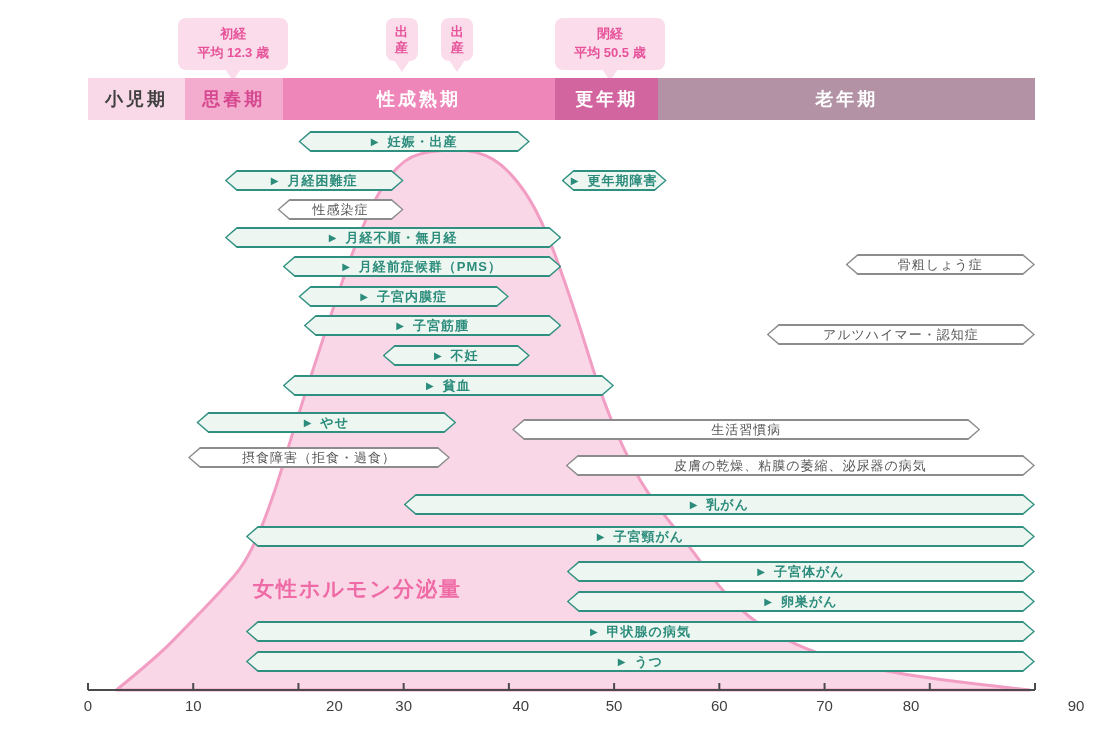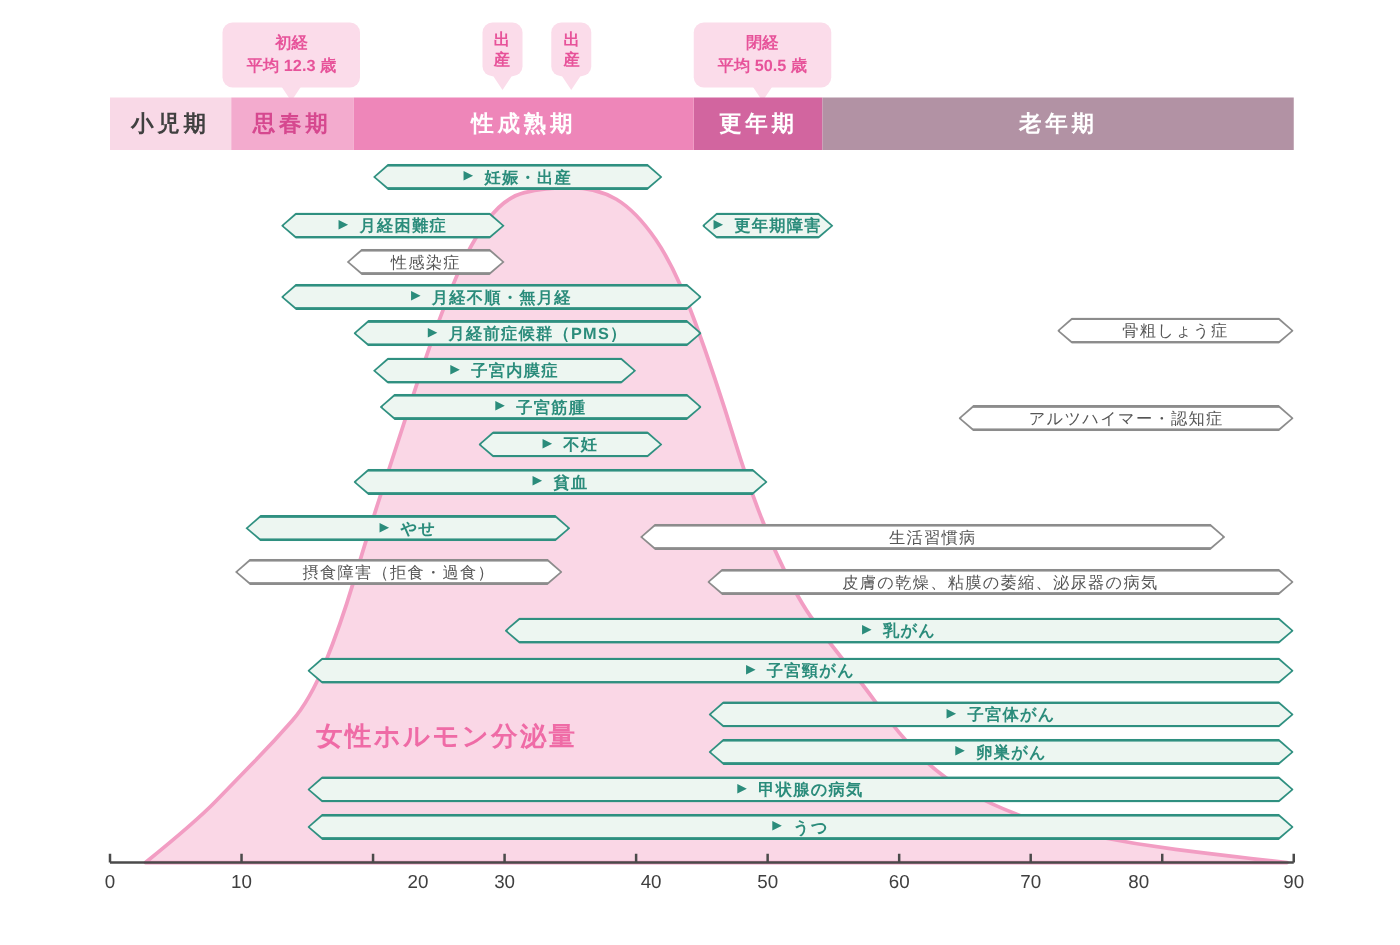--- a/index.html
+++ b/index.html
@@ -220,15 +220,15 @@
   <div id="axis-labels">
       <span class="axlabel" style="left: 88px;">0</span>
       <span class="axlabel" style="left: 193.222px;">10</span>
       <span class="axlabel" style="left: 298.444px; margin-left: 36px;">20</span>
       <span class="axlabel" style="left: 403.667px;">30</span>
       <span class="axlabel" style="left: 508.889px; margin-left: 12px;">40</span>
       <span class="axlabel" style="left: 614.111px;">50</span>
       <span class="axlabel" style="left: 719.333px;">60</span>
       <span class="axlabel" style="left: 824.556px;">70</span>
       <span class="axlabel" style="left: 879px; margin-left: 32px;">80</span>
-      <span class="axlabel" style="left: 1035px;">90</span>
+      <span class="axlabel" style="left: 1076px;">90</span>
     </div>
 </div>
 
 </body></html>

